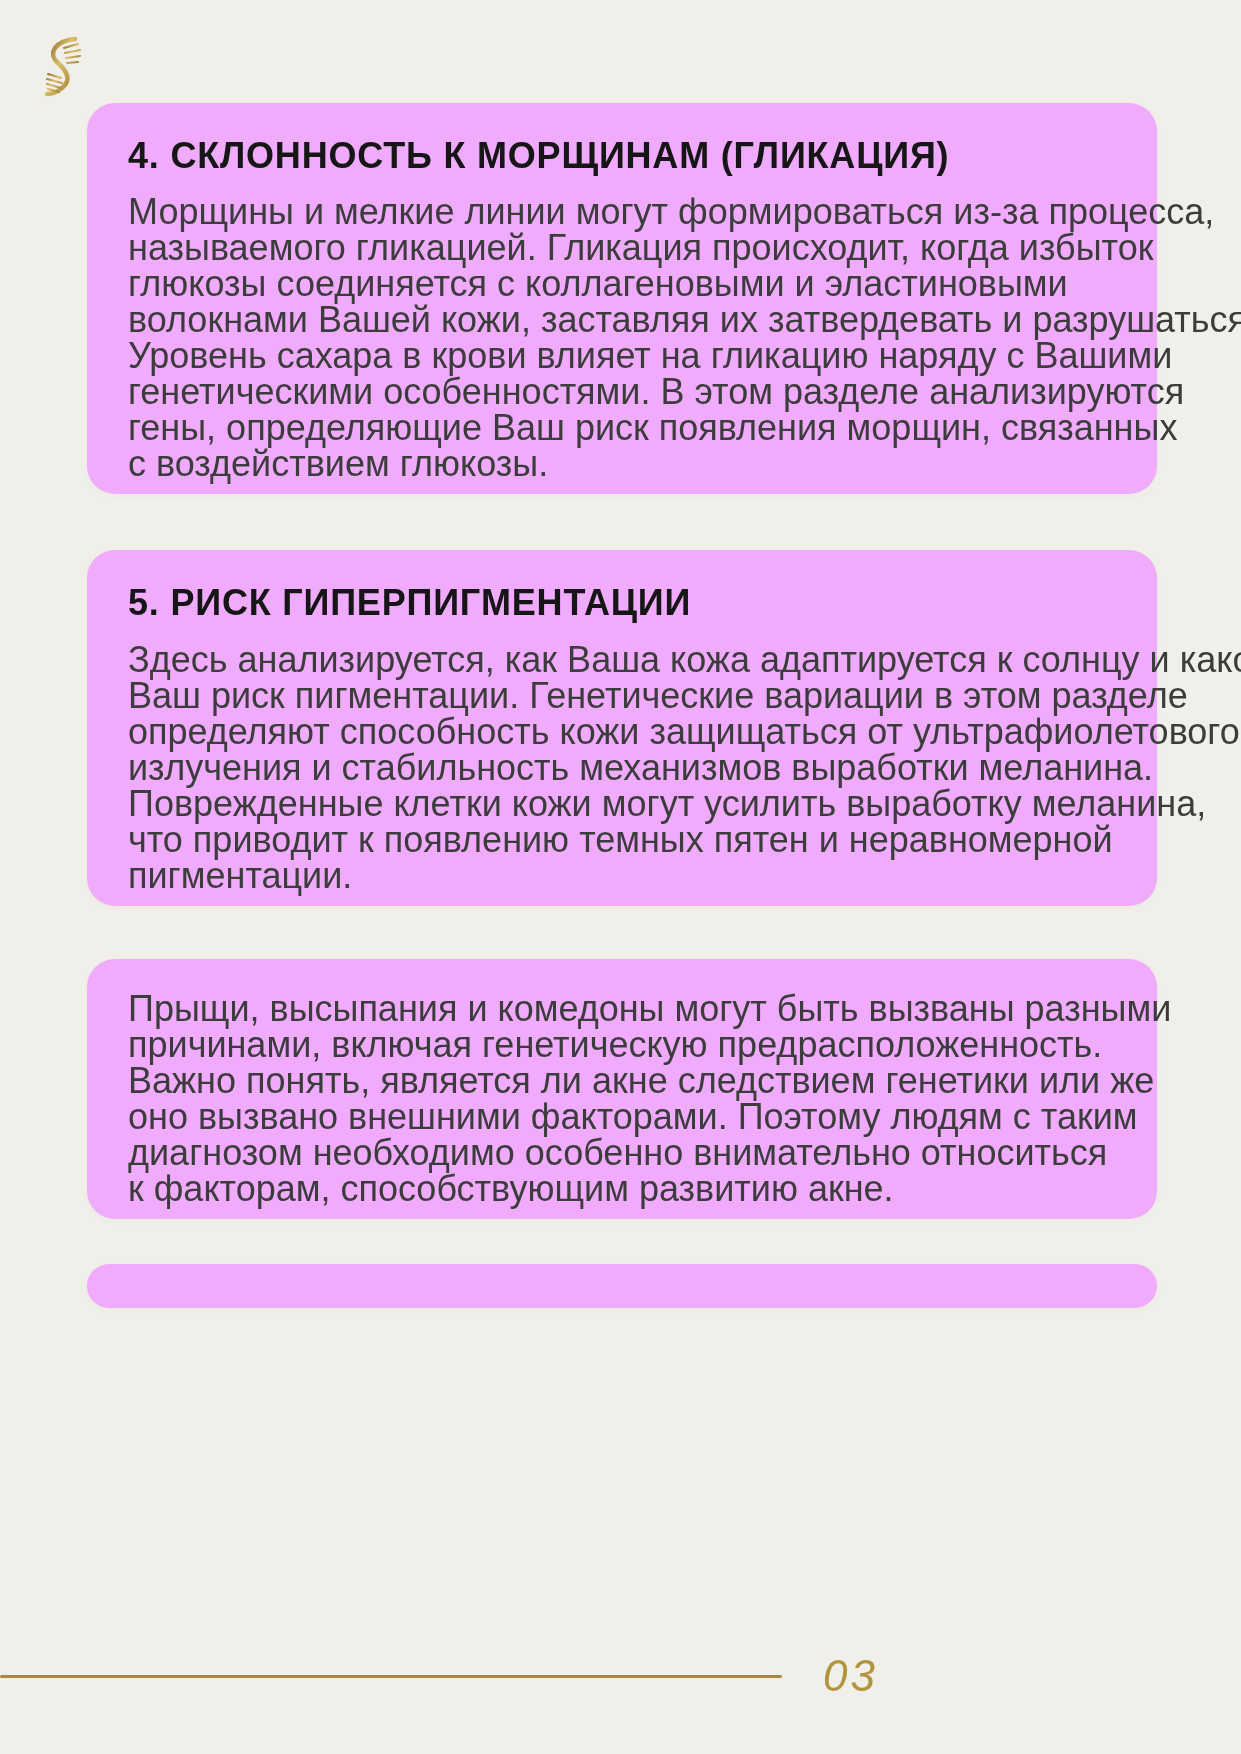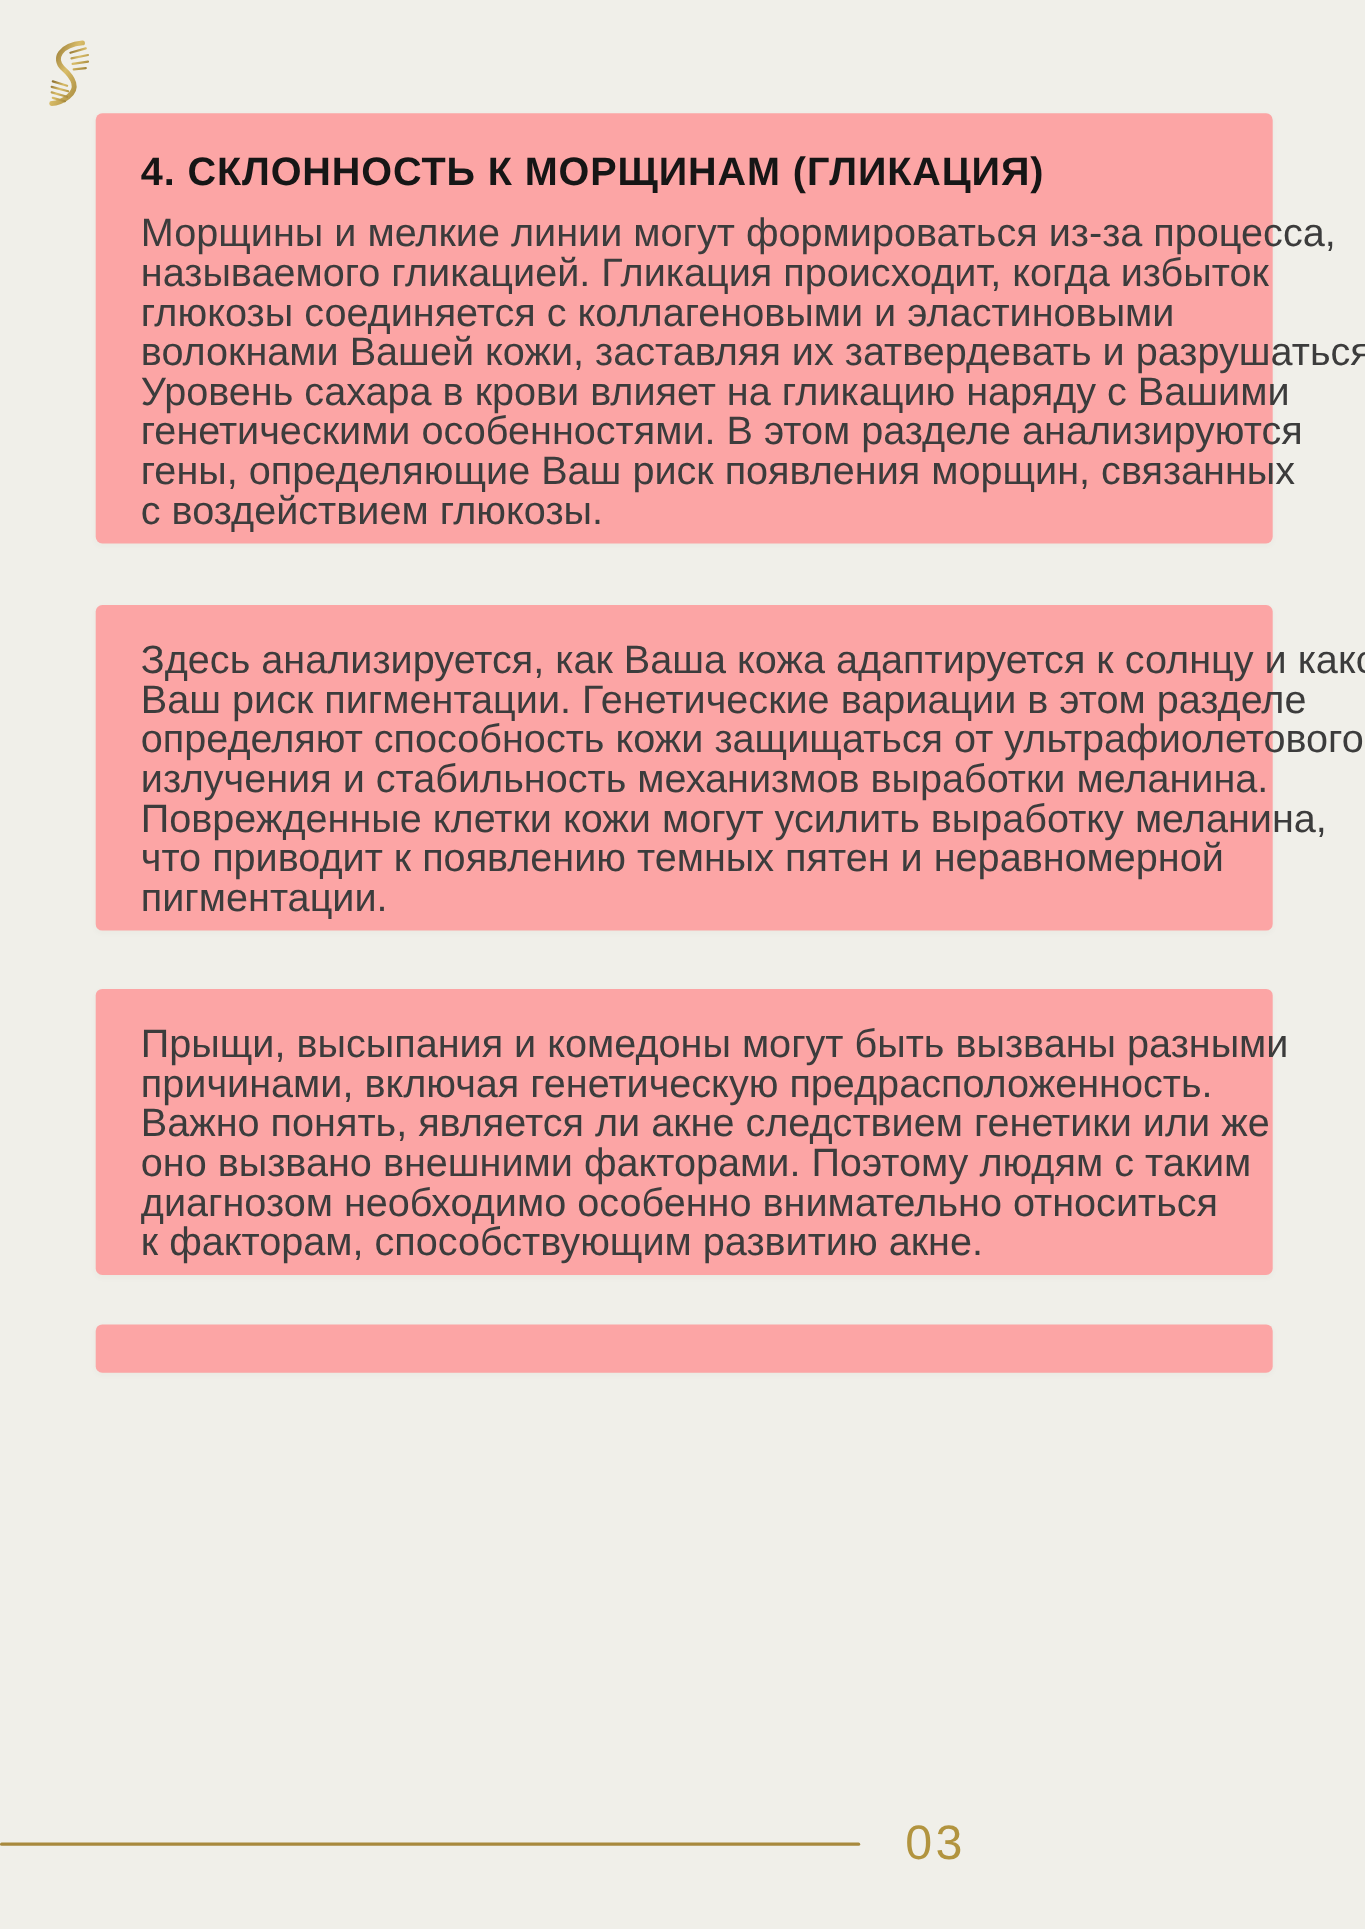--- a/index.html
+++ b/index.html
@@ -26,22 +26,22 @@
     width: 44px;
     height: 64px;
   }
   .content {
     position: absolute;
     left: 87px;
     top: 103px;
     width: 1070px;
   }
   .card {
-    background: #fca5a5;
-    border-radius: 6px;
+    background: #f0abfc;
+    border-radius: 28px;
     padding: 32px 30px 12px 41px;
     box-shadow: 0 2px 6px rgba(60,55,40,0.03);
   }
   .card.gap-a { margin-bottom: 56px; }
   .card.gap-b { margin-bottom: 53px; }
   .card.gap-c { margin-bottom: 45px; }
   .card h2 {
     margin: 0 0 18px 0;
     font-size: 36px;
     line-height: 1.15;
@@ -70,20 +70,21 @@
     height: 3px;
     background: #a8893d;
     border-radius: 2px;
   }
   .page-number {
     margin-left: 41px;
     font-size: 44px;
     font-weight: 400;
     letter-spacing: 3px;
     color: #b2943f;
+    font-style: italic;
   }
 </style>
 </head>
 <body>
 
 <div class="page">
 
   <svg class="brand-logo" viewBox="0 0 44 64" xmlns="http://www.w3.org/2000/svg" aria-hidden="true">
     <defs>
       <linearGradient id="goldGrad" x1="0" y1="0" x2="1" y2="1">
@@ -105,20 +106,21 @@
 называемого гликацией. Гликация происходит, когда избыток
 глюкозы соединяется с коллагеновыми и эластиновыми
 волокнами Вашей кожи, заставляя их затвердевать и разрушаться.
 Уровень сахара в крови влияет на гликацию наряду с Вашими
 генетическими особенностями. В этом разделе анализируются
 гены, определяющие Ваш риск появления морщин, связанных
 с воздействием глюкозы.</p>
     </section>
 
     <section class="card gap-b">
+      <h2>5. РИСК ГИПЕРПИГМЕНТАЦИИ</h2>
       <p>Здесь анализируется, как Ваша кожа адаптируется к солнцу и каков
 Ваш риск пигментации. Генетические вариации в этом разделе
 определяют способность кожи защищаться от ультрафиолетового
 излучения и стабильность механизмов выработки меланина.
 Поврежденные клетки кожи могут усилить выработку меланина,
 что приводит к появлению темных пятен и неравномерной
 пигментации.</p>
     </section>
 
     <section class="card gap-c">

